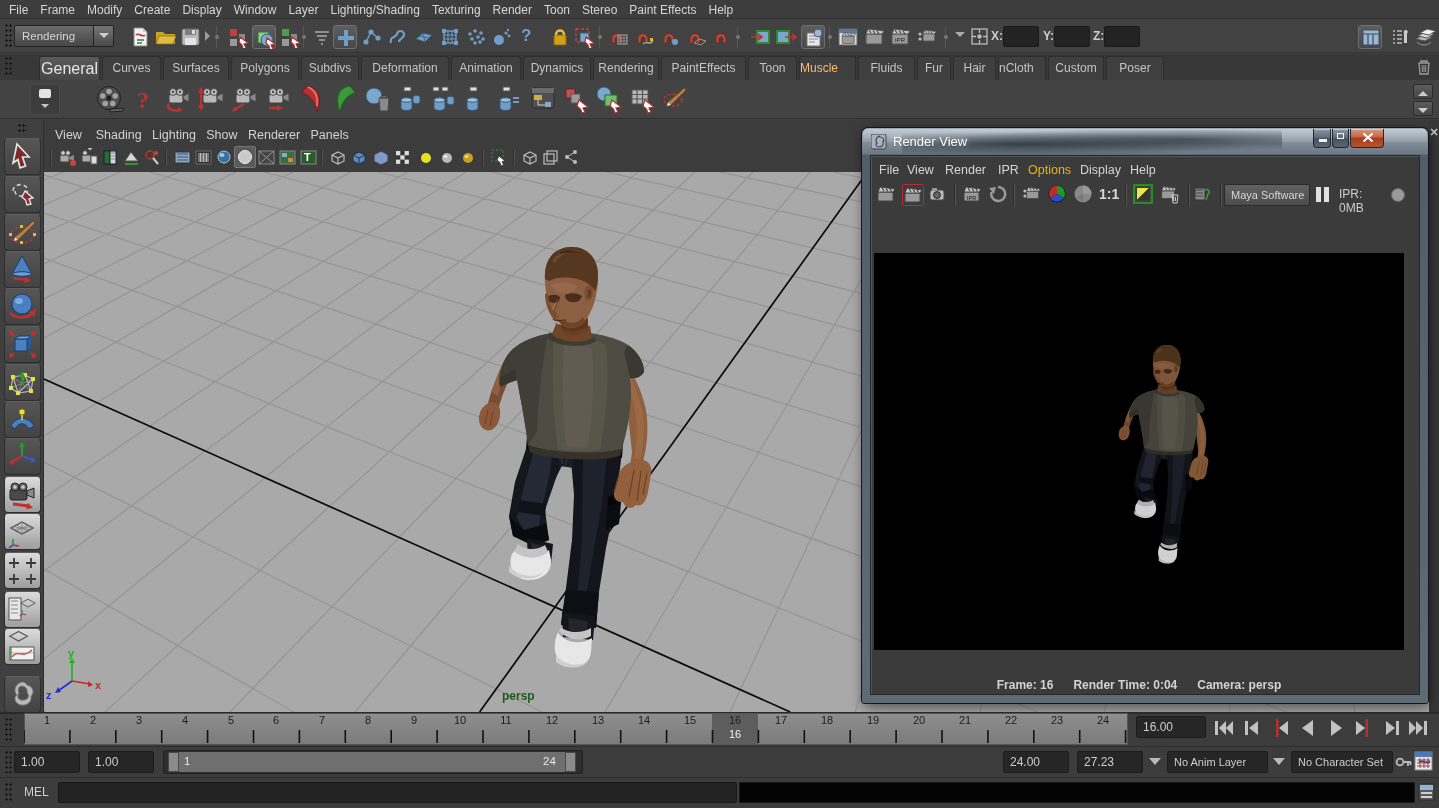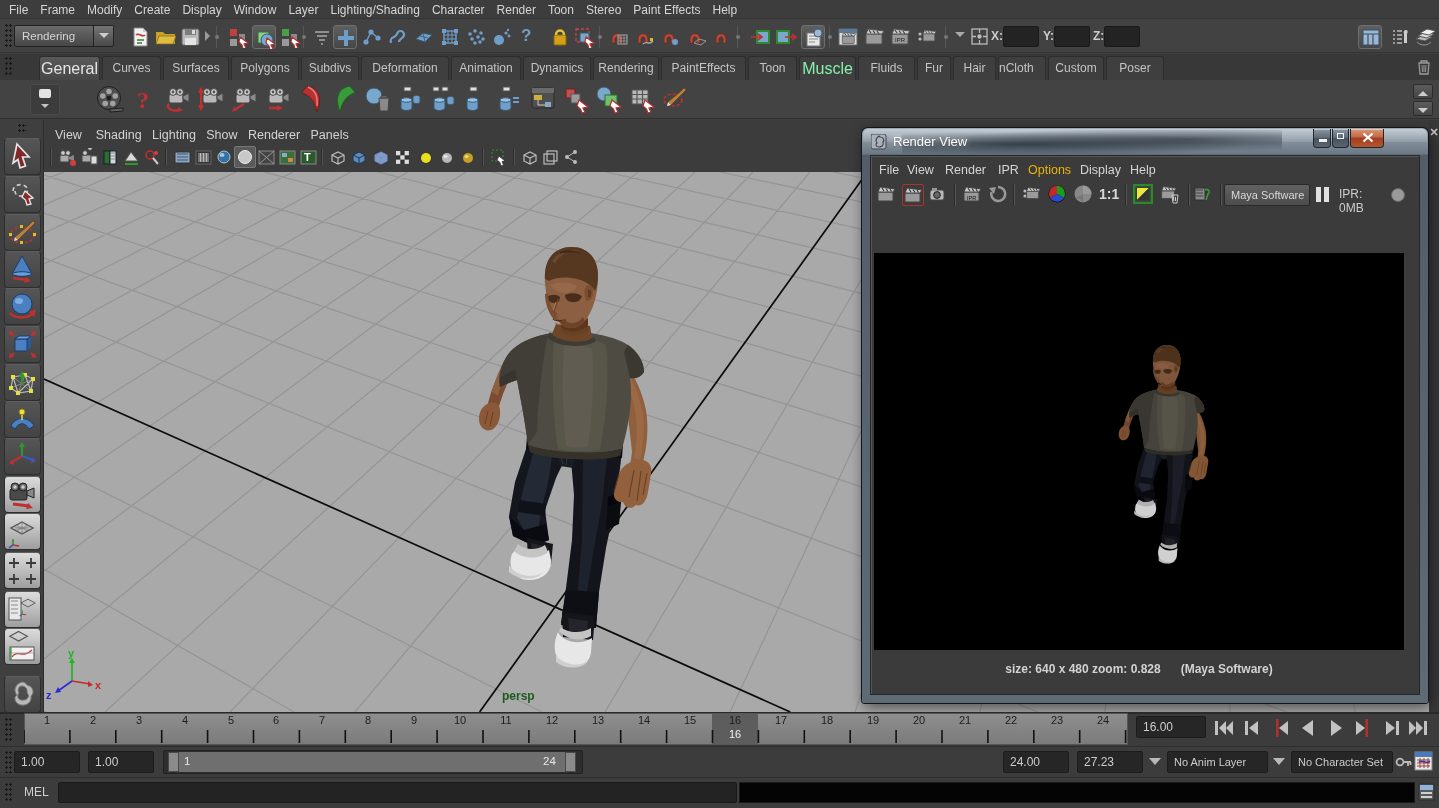--- a/index.html
+++ b/index.html
@@ -91,21 +91,21 @@
 <div class="abs" style="left:0;top:0;width:1439px;height:19px;background:#3d3d3d;border-bottom:1px solid #343434"></div>
 <div class="abs" style="left:9px;top:3px;display:flex;color:#d5d5d5;font-size:12px">
 <span style="padding:0 6px 0 0">File</span>
       <span style="padding:0 6px">Frame</span>
       <span style="padding:0 6px">Modify</span>
       <span style="padding:0 6px">Create</span>
       <span style="padding:0 6px">Display</span>
       <span style="padding:0 6px">Window</span>
       <span style="padding:0 6px">Layer</span>
       <span style="padding:0 6px">Lighting/Shading</span>
-      <span style="padding:0 6px">Character</span>
+      <span style="padding:0 6px">Texturing</span>
       <span style="padding:0 6px">Render</span>
       <span style="padding:0 6px">Toon</span>
       <span style="padding:0 6px">Stereo</span>
       <span style="padding:0 6px">Paint Effects</span>
       <span style="padding:0 6px">Help</span>
 </div>
 
 <div class="abs" style="left:0;top:20px;width:1439px;height:33px;background:#424242;border-bottom:1px solid #353535"></div>
 <div class="abs grip" style="left:5px;top:24px;width:8px;height:25px"></div>
 <div class="abs" style="left:14px;top:25px;width:100px;height:22px;background:linear-gradient(#6a6a6a,#474747);border:1px solid #222;border-radius:2px;color:#d6d6d6;font-size:11.5px;line-height:20px;padding-left:7px">Rendering<span style="position:absolute;right:0;top:0;width:20px;height:20px;border-left:1px solid #222;background:linear-gradient(#747474,#4a4a4a)">
@@ -391,21 +391,21 @@
     <div class="abs" style="left:102px;top:56px;width:59px;height:24px;background:#3f3f3f;color:#c4c4c4;border:1px solid #2d2d2d;border-bottom:none;border-radius:3px 3px 0 0;font-size:12px;text-align:center;line-height:23px">Curves</div>
     <div class="abs" style="left:163px;top:56px;width:66px;height:24px;background:#3f3f3f;color:#c4c4c4;border:1px solid #2d2d2d;border-bottom:none;border-radius:3px 3px 0 0;font-size:12px;text-align:center;line-height:23px">Surfaces</div>
     <div class="abs" style="left:231px;top:56px;width:68px;height:24px;background:#3f3f3f;color:#c4c4c4;border:1px solid #2d2d2d;border-bottom:none;border-radius:3px 3px 0 0;font-size:12px;text-align:center;line-height:23px">Polygons</div>
     <div class="abs" style="left:301px;top:56px;width:58px;height:24px;background:#3f3f3f;color:#c4c4c4;border:1px solid #2d2d2d;border-bottom:none;border-radius:3px 3px 0 0;font-size:12px;text-align:center;line-height:23px">Subdivs</div>
     <div class="abs" style="left:361px;top:56px;width:88px;height:24px;background:#3f3f3f;color:#c4c4c4;border:1px solid #2d2d2d;border-bottom:none;border-radius:3px 3px 0 0;font-size:12px;text-align:center;line-height:23px">Deformation</div>
     <div class="abs" style="left:451px;top:56px;width:70px;height:24px;background:#3f3f3f;color:#c4c4c4;border:1px solid #2d2d2d;border-bottom:none;border-radius:3px 3px 0 0;font-size:12px;text-align:center;line-height:23px">Animation</div>
     <div class="abs" style="left:523px;top:56px;width:68px;height:24px;background:#3f3f3f;color:#c4c4c4;border:1px solid #2d2d2d;border-bottom:none;border-radius:3px 3px 0 0;font-size:12px;text-align:center;line-height:23px">Dynamics</div>
     <div class="abs" style="left:593px;top:56px;width:66px;height:24px;background:#3f3f3f;color:#c4c4c4;border:1px solid #2d2d2d;border-bottom:none;border-radius:3px 3px 0 0;font-size:12px;text-align:center;line-height:23px">Rendering</div>
     <div class="abs" style="left:661px;top:56px;width:85px;height:24px;background:#3f3f3f;color:#c4c4c4;border:1px solid #2d2d2d;border-bottom:none;border-radius:3px 3px 0 0;font-size:12px;text-align:center;line-height:23px">PaintEffects</div>
     <div class="abs" style="left:748px;top:56px;width:49px;height:24px;background:#3f3f3f;color:#c4c4c4;border:1px solid #2d2d2d;border-bottom:none;border-radius:3px 3px 0 0;font-size:12px;text-align:center;line-height:23px">Toon</div>
-    <div class="abs" style="left:799px;top:56px;width:57px;height:24px;background:#3f3f3f;color:#86efac;border:1px solid #2d2d2d;border-bottom:none;border-radius:3px 3px 0 0;font-size:16px;text-align:center;line-height:23px">Muscle</div>
+    <div class="abs" style="left:799px;top:56px;width:57px;height:24px;background:#3f3f3f;color:#fdba74;border:1px solid #2d2d2d;border-bottom:none;border-radius:3px 3px 0 0;font-size:12px;line-height:23px">Muscle</div>
     <div class="abs" style="left:858px;top:56px;width:57px;height:24px;background:#3f3f3f;color:#c4c4c4;border:1px solid #2d2d2d;border-bottom:none;border-radius:3px 3px 0 0;font-size:12px;text-align:center;line-height:23px">Fluids</div>
     <div class="abs" style="left:917px;top:56px;width:34px;height:24px;background:#3f3f3f;color:#c4c4c4;border:1px solid #2d2d2d;border-bottom:none;border-radius:3px 3px 0 0;font-size:12px;text-align:center;line-height:23px">Fur</div>
     <div class="abs" style="left:953px;top:56px;width:43px;height:24px;background:#3f3f3f;color:#c4c4c4;border:1px solid #2d2d2d;border-bottom:none;border-radius:3px 3px 0 0;font-size:12px;text-align:center;line-height:23px">Hair</div>
     <div class="abs" style="left:998px;top:56px;width:48px;height:24px;background:#3f3f3f;color:#c4c4c4;border:1px solid #2d2d2d;border-bottom:none;border-radius:3px 3px 0 0;font-size:12px;text-align:left;line-height:23px">nCloth</div>
     <div class="abs" style="left:1048px;top:56px;width:56px;height:24px;background:#3f3f3f;color:#c4c4c4;border:1px solid #2d2d2d;border-bottom:none;border-radius:3px 3px 0 0;font-size:12px;text-align:center;line-height:23px">Custom</div>
     <div class="abs" style="left:1106px;top:56px;width:58px;height:24px;background:#3f3f3f;color:#c4c4c4;border:1px solid #2d2d2d;border-bottom:none;border-radius:3px 3px 0 0;font-size:12px;text-align:center;line-height:23px">Poser</div>
 
 <div class="abs" style="left:0;top:80px;width:1439px;height:39px;background:#434343;border-bottom:1px solid #2f2f2f"></div>
 <div class="abs" style="left:30px;top:84px;width:30px;height:31px;background:#3c3c3c;border:1px solid #4a4a4a;border-radius:2px">
  <span style="position:absolute;left:8px;top:4px;width:12px;height:9px;background:#e4e4e4;border-radius:2px"></span>
@@ -972,21 +972,21 @@
     <div class="abs" style="left:1396px;top:220px;width:0px"></div>
     <div class="abs" style="left:1391px;top:188px;width:14px;height:14px;background:#9a9a9a;border-radius:50%;border:1px solid #666"></div>
     <div class="abs" style="left:874px;top:253px;width:530px;height:397px;background:#000"></div>
     <svg class="abs" style="left:874px;top:253px" width="530" height="397" viewBox="0 0 530 397">
       <g transform="translate(-874,-253)">
         <g transform="translate(869.6,216.5) scale(0.52)" opacity="0.9">
           <use href="#guy"></use>
         </g>
       </g>
     </svg>
-    <div class="abs" style="left:874px;top:662px;width:530px;text-align:center;color:#d2d2d2;font-size:12px;font-weight:bold">size: 640 x 480 zoom: 0.828&nbsp;&nbsp;&nbsp;&nbsp;&nbsp;&nbsp;(Maya Software)</div>
+    <div class="abs" style="left:874px;top:678px;width:530px;text-align:center;color:#d2d2d2;font-size:12px;font-weight:bold">Frame: 16&nbsp;&nbsp;&nbsp;&nbsp;&nbsp;&nbsp;Render Time: 0:04&nbsp;&nbsp;&nbsp;&nbsp;&nbsp;&nbsp;Camera: persp</div>
 
 <div class="abs" style="left:0;top:712px;width:1439px;height:34px;background:#3c3c3c;border-top:2px solid #2a2a2a"></div>
 <div class="abs grip" style="left:5px;top:718px;width:8px;height:24px"></div>
 <div class="abs" style="left:24px;top:713px;width:1104px;height:32px;background:linear-gradient(#8e8e8e,#7b7b7b);border:1px solid #555"></div>
     <div class="abs" style="left:712px;top:714px;width:46px;height:30px;background:#5d5d5d"></div>
     <svg class="abs" style="left:24px;top:713px" width="1104" height="32" viewBox="0 0 1104 32">
       <text x="23" y="11" font-size="11" fill="#1d1d1d" text-anchor="middle" font-family="Liberation Sans">1</text>
       <text x="69" y="11" font-size="11" fill="#1d1d1d" text-anchor="middle" font-family="Liberation Sans">2</text>
       <text x="115" y="11" font-size="11" fill="#1d1d1d" text-anchor="middle" font-family="Liberation Sans">3</text>
       <text x="161" y="11" font-size="11" fill="#1d1d1d" text-anchor="middle" font-family="Liberation Sans">4</text>

